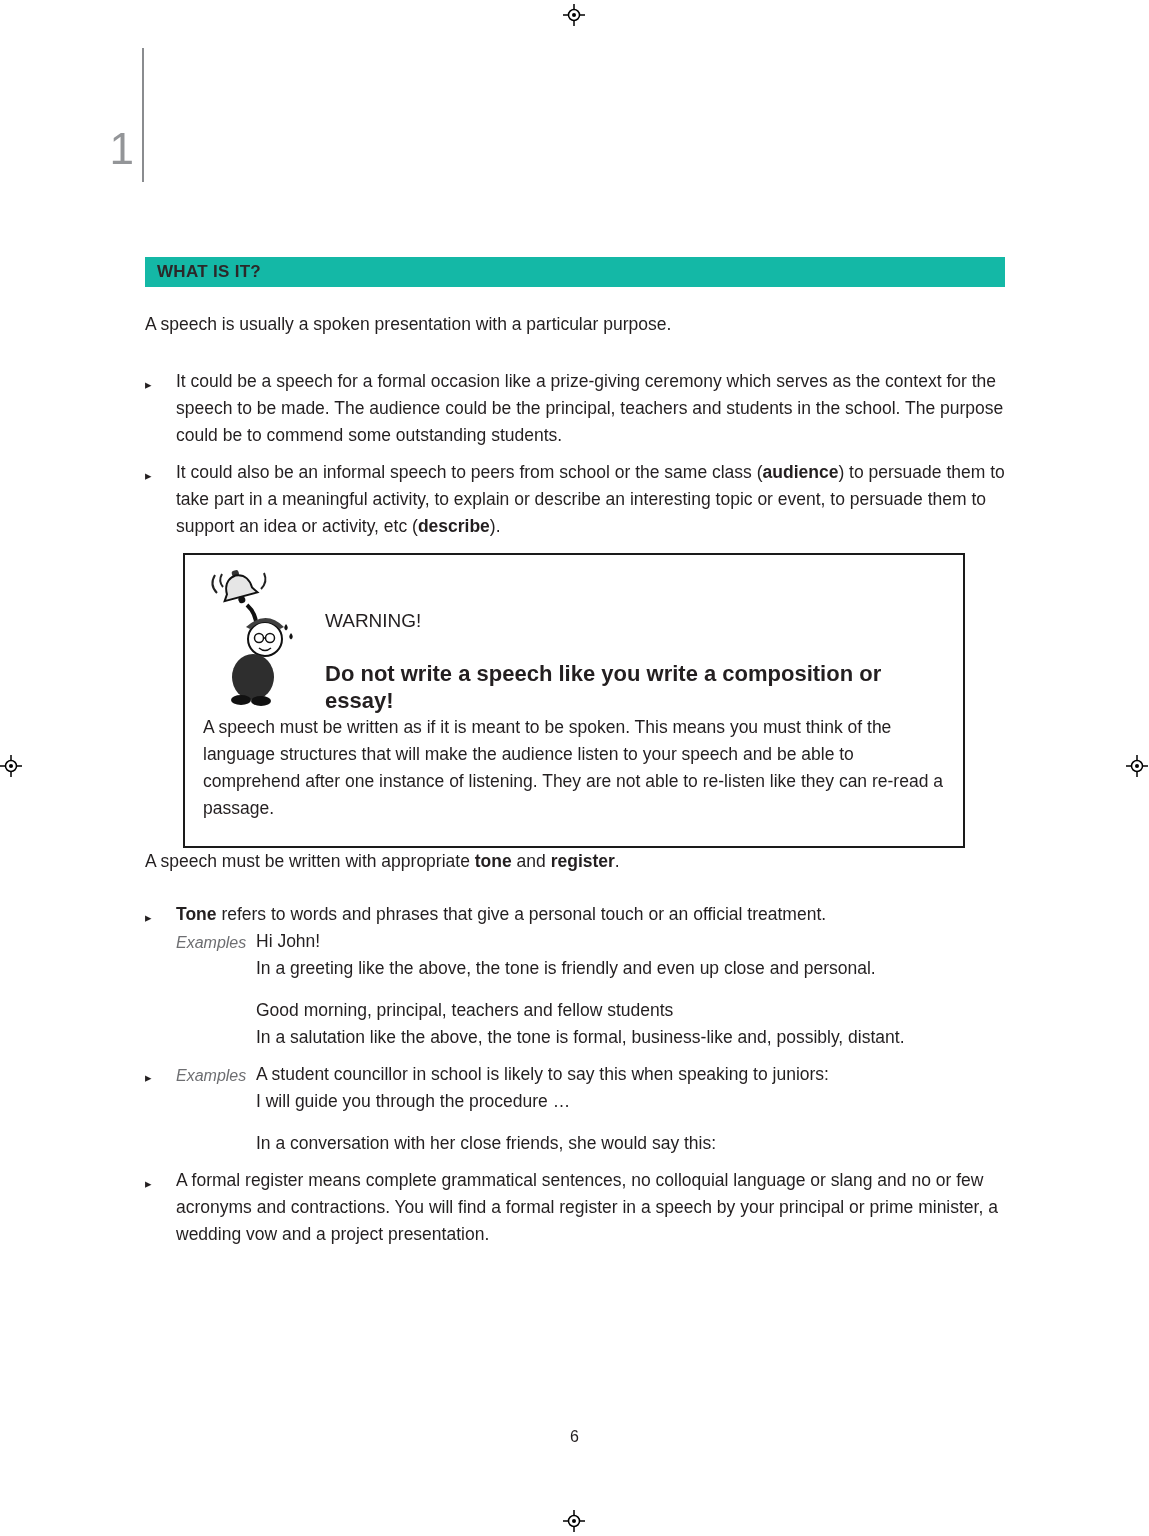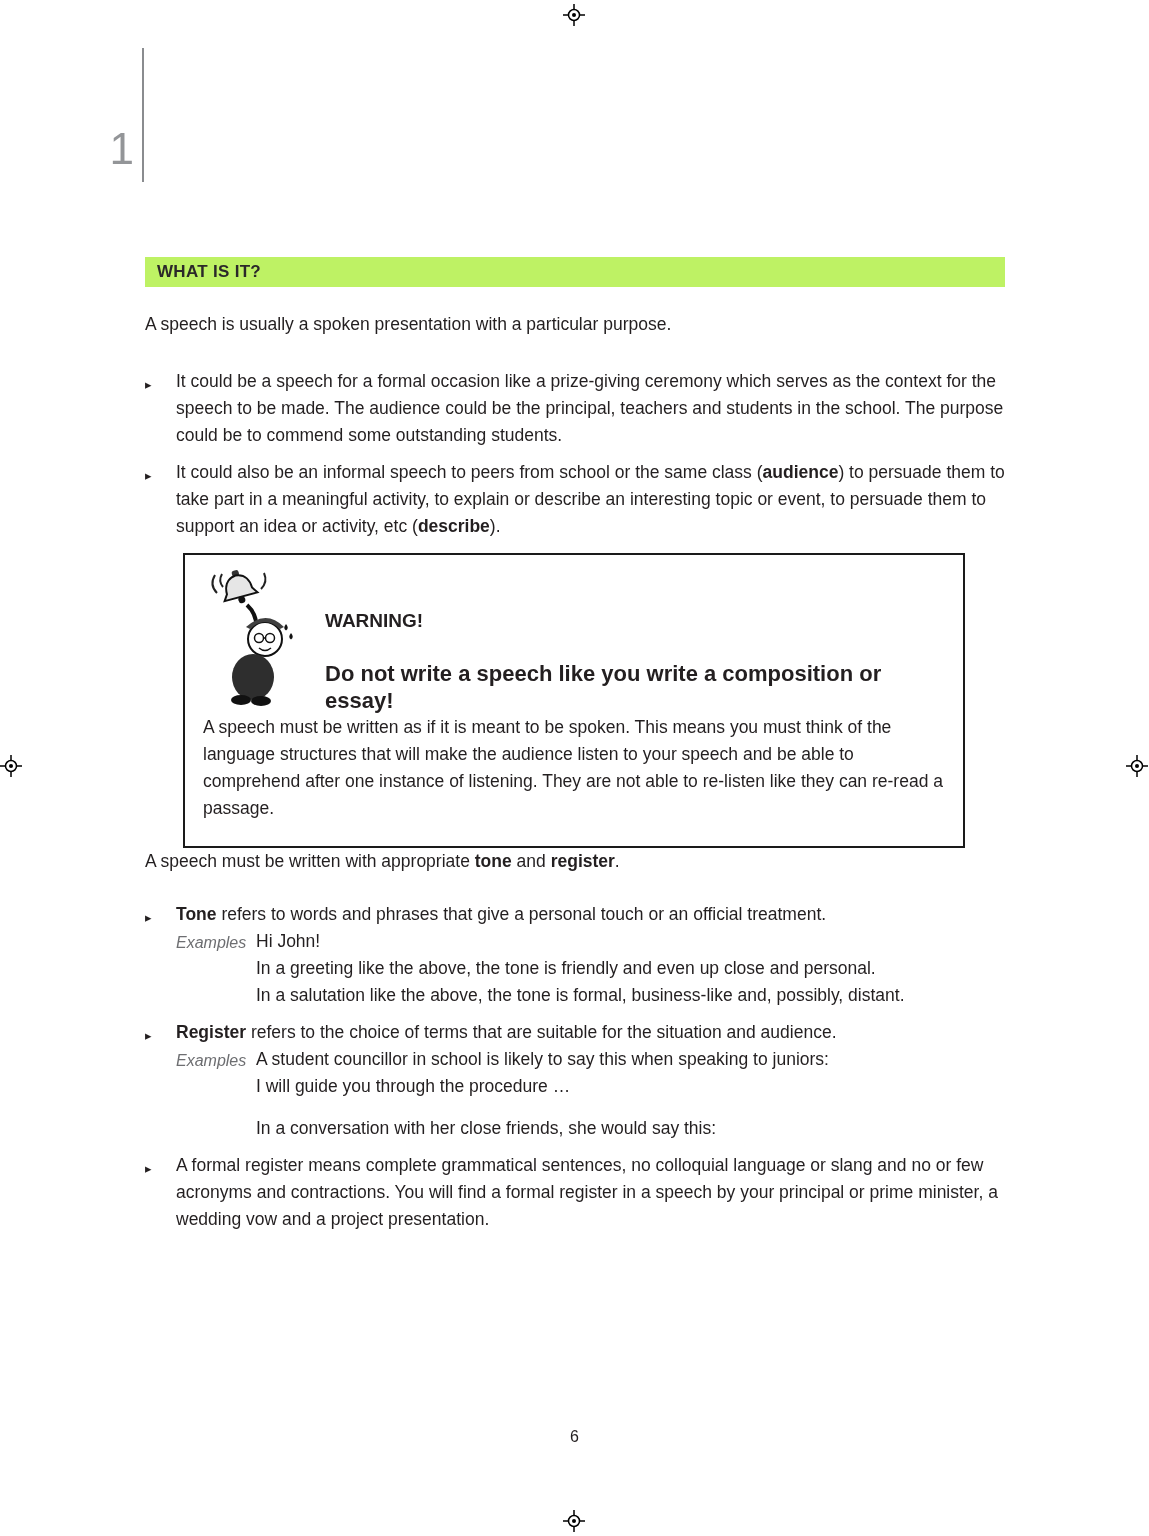--- a/index.html
+++ b/index.html
@@ -30,21 +30,21 @@
     background:#8a8c8f;
   }
   .chapter-title {
     position:absolute; left:160px; top:128px;
     font-size:38px; font-weight:700; color:#545456; letter-spacing:0.5px;
   }
 
   
   .banner {
     position:absolute; left:145px; top:257px; width:860px; height:30px;
-    background:#bef264; display:flex; align-items:center; padding-left:12px;
+    background:#14b8a6; display:flex; align-items:center; padding-left:12px;
     font-size:17px; font-weight:700; color:#2b2829; letter-spacing:0.3px;
   }
 
   
   .content {
     position:absolute; left:145px; top:311px; width:860px;
     font-size:17.5px; line-height:27px;
   }
   .content p { margin:0; }
 
@@ -58,21 +58,21 @@
   b { font-weight:700; }
 
   
   .warning-box {
     margin:13px 0 0 38px; width:782px;
     border:2px solid #1a1a1a; padding:12px 20px 24px 18px;
   }
   .warning-head { display:flex; }
   .cartoon-wrap { width:112px; height:142px; flex:none; }
   .warning-titles { padding-left:10px; padding-top:40px; }
-  .warning-title { font-weight:700; font-size:19px; }
+  .warning-title { font-weight:400; font-size:19px; }
   .warning-subtitle { font-weight:700; font-size:22px; margin-top:26px; }
   .warning-body { margin-top:10px; }
 
   .after-box { margin-top:42px; }
   .bullet-tone { margin-top:26px; }
   .bullet-register { margin-top:20px; }
   .bullet-formal { margin-top:10px; }
 
   .ex { display:flex; }
   .ex-label {
@@ -194,30 +194,30 @@
 
     <div class="bullet bullet-tone">
       <span class="marker">▸</span>
       <div class="btext">
         <p><b>Tone</b><span> refers to words and phrases that give a personal touch or an official treatment.</span></p>
         <div class="ex">
           <span class="ex-label">Examples</span>
           <div class="ex-body">
             <p>Hi John!</p>
             <p>In a greeting like the above, the tone is friendly and even up close and personal.</p>
+            <p class="ex-gap">Good morning, principal, teachers and fellow students</p>
             <p>In a salutation like the above, the tone is formal, business-like and, possibly, distant.</p>
           </div>
         </div>
       </div>
     </div>
 
     <div class="bullet bullet-register">
       <span class="marker">▸</span>
       <div class="btext">
-        <p><b>Register</b><span> refers to the choice of terms that are suitable for the situation and audience.</span></p>
         <div class="ex">
           <span class="ex-label">Examples</span>
           <div class="ex-body">
             <p>A student councillor in school is likely to say this when speaking to juniors:</p>
             <p class="ex-indent">I will guide you through the procedure …</p>
             <p class="ex-gap">In a conversation with her close friends, she would say this:</p>
           </div>
         </div>
       </div>
     </div>

